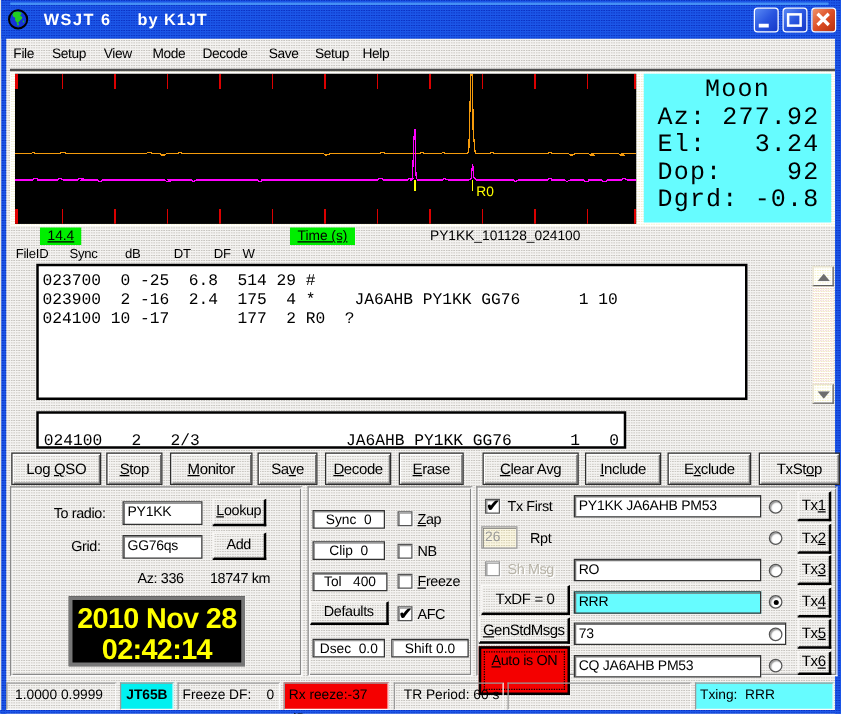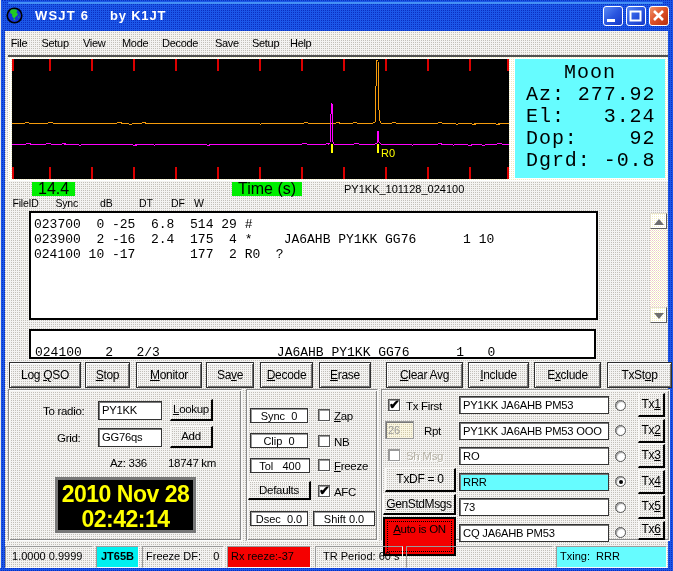--- a/index.html
+++ b/index.html
@@ -28,29 +28,29 @@
 
 #plotband { left:8px; top:55px; width:660px; height:126px;
   background-image: conic-gradient(#f0ecbe 0 25%, #ffffff 0 100%); background-size:2px 2px;
   border-top:2px solid #4f4f4f; }
 #plotwrap { left:12px; top:59px; width:497px; height:120px; }
 #plot { position:absolute; left:0; top:0; }
 #moon { left:515px; top:59px; width:150px; height:119px; background:#66fcff;
   font-family:"Liberation Mono", monospace; font-size:20px; letter-spacing:0.95px; line-height:22px; color:#000; padding-top:3px; }
 #moon div { white-space:pre; }
 
-.greenlab { background:#00ee00; font-size:16px; padding:0 6px; height:14px; line-height:14px; color:#000; }
+.greenlab { background:#00ee00; font-size:11px; padding:0 6px; height:14px; line-height:14px; color:#000;text-decoration:underline; }
 #fname { font-size:11px; color:#000; }
 
 #hdr { left:0; top:197px; width:668px; height:13px; font-size:10.5px; letter-spacing:-0.2px; color:#000; }
 #hdr span { position:absolute; top:0; }
 
 .txt { background:#fff; border:2px solid #000; font-family:"Liberation Mono", monospace; font-size:13px; line-height:14.8px; white-space:pre; color:#000;margin-left:21px; }
 #decodetxt { left:8px; top:211px; width:569px; height:109px; padding:5px 0 0 3px; }
-#avgtxt { left:8px; top:329px; width:567px; height:30px; padding:15px 16px 0 4px; overflow:hidden; }
+#avgtxt { left:8px; top:329px; width:472px; height:30px; padding:15px 16px 0 4px; overflow:hidden; }
 
 #sbar { left:650px; top:213px; width:17px; height:110px; background-image: conic-gradient(#f2eebe 0 25%, #ffffff 0 50%, #edcaca 0 75%, #ffffff 0); background-size:2px 2px; }
 .sarr { position:absolute; left:0px; width:17px; height:16px; background-image: conic-gradient(#f2eebe 0 25%, #ffffff 0 100%); background-size:2px 2px; border:1px solid; border-color:#e8e4d0 #5f5f5f #5f5f5f #e8e4d0; }
 .sarr svg { position:absolute; left:3px; top:5px; }
 
 .btn { background-image: conic-gradient(#c2bfb9 0 25%, #f4f3f1 0 100%); background-size:2px 2px;
   box-shadow: inset 1px 1px 0 #ffffff, inset -1px -1px 0 #6e6e6e;
   border:1px solid #2e2e2e; color:#000; text-align:center; font-size:11.5px; letter-spacing:-0.3px; }
 .btn2 { background-image: conic-gradient(#c2bfb9 0 25%, #f4f3f1 0 100%); background-size:2px 2px;
   border-style:solid; border-width:1px 2px 2px 1px; border-color:#fbfaf8 #000 #000 #fbfaf8;
@@ -218,32 +218,31 @@
   <div class="abs chk" style="left:318px;top:435px"></div>
     <div class="abs lab" style="left:334px;top:436px">NB</div>
   <div class="abs chk" style="left:318px;top:459px"></div>
     <div class="abs lab" style="left:334px;top:460px"><u>F</u>reeze</div>
   <div class="abs chk" style="left:318px;top:485px">✔</div>
     <div class="abs lab" style="left:334px;top:486px">AFC</div>
 
   <div class="abs inp" style="left:459px;top:396px;width:150px;height:18px;">PY1KK JA6AHB PM53</div>
 <div class="abs radio" style="left:615px;top:399.5px"></div>
 <div class="abs btn2" style="left:638px;top:393px;width:27px;height:24px;line-height:20px;font-size:12px">Tx<u>1</u></div>
-<div class="abs inp" style="left:459px;top:421.5px;width:150px;height:18px;">PY1KK JA6AHB PM53 OOO</div>
 <div class="abs radio" style="left:615px;top:425.0px"></div>
 <div class="abs btn2" style="left:638px;top:418.5px;width:27px;height:24px;line-height:20px;font-size:12px">Tx<u>2</u></div>
 <div class="abs inp" style="left:459px;top:447px;width:150px;height:18px;">RO</div>
 <div class="abs radio" style="left:615px;top:450.5px"></div>
 <div class="abs btn2" style="left:638px;top:444px;width:27px;height:24px;line-height:20px;font-size:12px">Tx<u>3</u></div>
 <div class="abs inp" style="left:459px;top:472.5px;width:150px;height:18px;background:#66fcff;">RRR</div>
 <div class="abs radio" style="left:615px;top:476.0px">
       <div style="position:absolute;left:2.5px;top:2.5px;width:4px;height:4px;border-radius:50%;background:#000"></div>
     </div>
 <div class="abs btn2" style="left:638px;top:469.5px;width:27px;height:24px;line-height:20px;font-size:12px">Tx<u>4</u></div>
-<div class="abs inp" style="left:459px;top:498px;width:150px;height:18px;">73</div>
+<div class="abs inp" style="left:459px;top:498px;width:170px;height:18px;">73</div>
 <div class="abs radio" style="left:615px;top:501.5px"></div>
 <div class="abs btn2" style="left:638px;top:495px;width:27px;height:24px;line-height:20px;font-size:12px">Tx<u>5</u></div>
 <div class="abs inp" style="left:459px;top:523.5px;width:150px;height:18px;">CQ JA6AHB PM53</div>
 <div class="abs radio" style="left:615px;top:527.0px"></div>
 <div class="abs btn2" style="left:638px;top:520.5px;width:27px;height:19px;line-height:15px;font-size:12px">Tx<u>6</u></div>
 
   <div class="abs chk" style="left:388px;top:399px">✔</div>
     <div class="abs lab" style="left:406px;top:400px">Tx First</div>
   <div class="abs" style="left:385px;top:421px;width:29px;height:18px;background-image:conic-gradient(#cfc8a8 0 25%, #faf6e2 0 100%);background-size:2px 2px;border:1px solid #999;box-shadow:inset 1px 1px 0 #777;color:#999;font-size:11px;padding:2px 0 0 2px">26</div>
   <div class="abs lab" style="left:424px;top:425px">Rpt</div>

